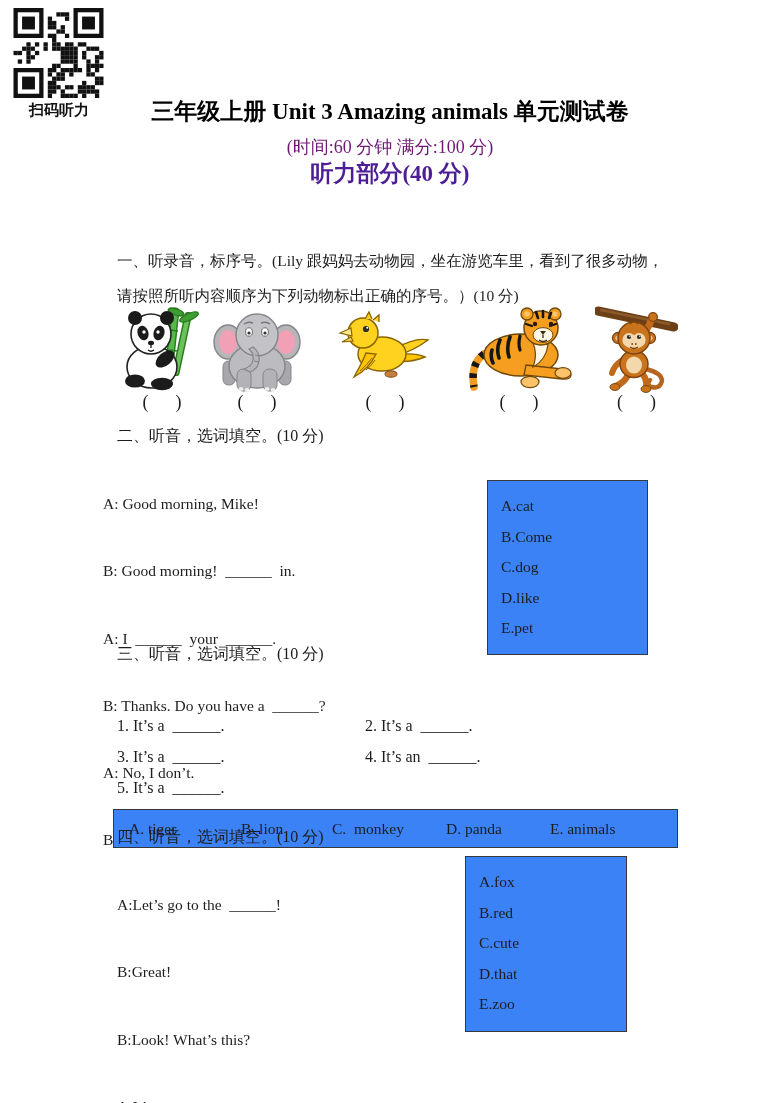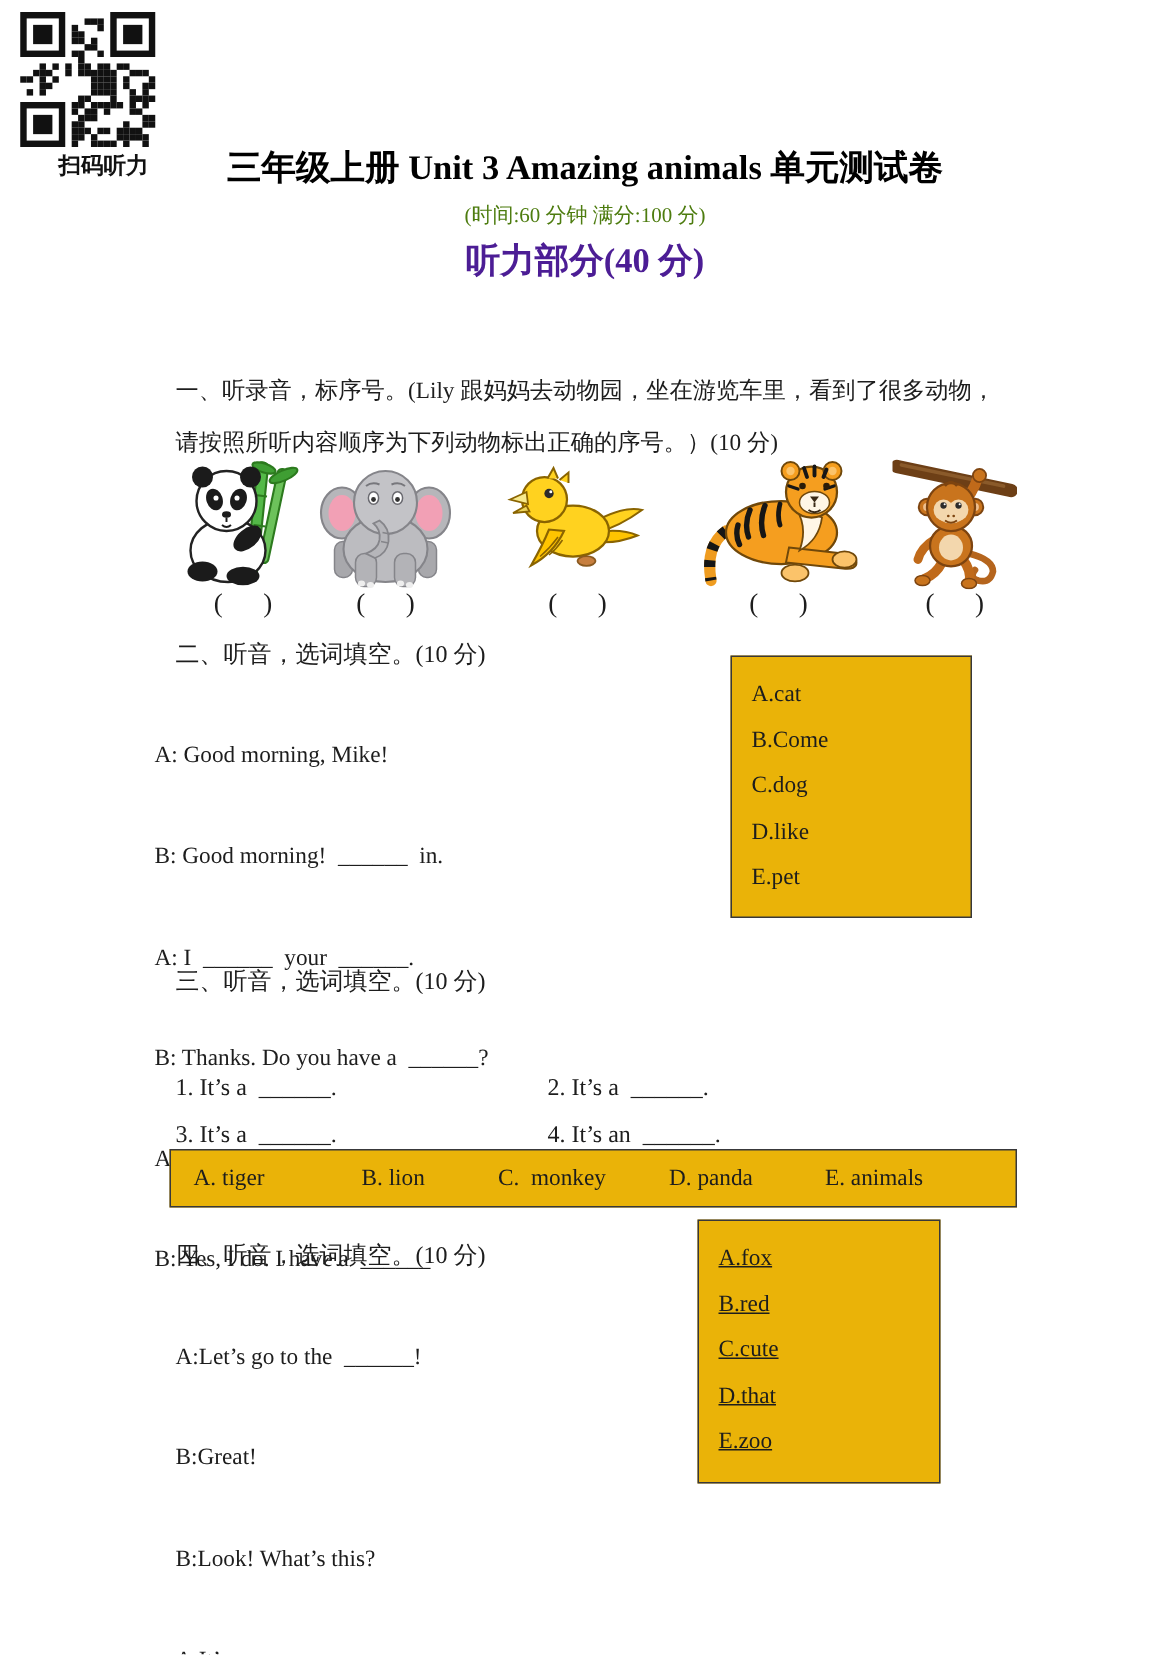--- a/index.html
+++ b/index.html
@@ -4,38 +4,39 @@
 <style>
   html,body{margin:0;padding:0;background:#ffffff;}
   .page{
     position:relative;width:780px;height:1103px;background:#ffffff;
     font-family:"Liberation Serif","DejaVu Serif",serif;color:#1d1d1d;
     overflow:hidden;
   }
   
   .qr-svg{position:absolute;left:12px;top:8px;width:93px;height:90px;}
   .qr-label{
-    position:absolute;left:18px;top:101px;width:102px;text-align:center;
+    position:absolute;left:8px;top:101px;width:102px;text-align:center;
     font-family:"Liberation Sans","DejaVu Sans",sans-serif;font-weight:700;font-size:15px;color:#111;
   }
   .title{position:absolute;left:0;right:0;top:96px;text-align:center;font-weight:700;font-size:23px;color:#000;}
-  .subtitle{position:absolute;left:0;right:0;top:135px;text-align:center;font-size:14px;color:#4d7c0f;}
+  .subtitle{position:absolute;left:0;right:0;top:135px;text-align:center;font-size:18px;color:#701a75;}
   .part-heading{position:absolute;left:0;right:0;top:158px;text-align:center;font-weight:700;font-size:23px;color:#4c1d95;}
   
   .s1-para{position:absolute;left:117px;top:243px;width:556px;font-size:15.5px;line-height:35px;}
   .s1-para span{display:block;white-space:pre;}
   .animal{position:absolute;}
   .slot{position:absolute;top:392px;text-align:center;font-size:18px;white-space:pre;}
   
   .sec-heading{position:absolute;font-size:16px;white-space:pre;}
   .dlg{position:absolute;font-size:15.5px;white-space:pre;}
   .dlg div{height:31.3px;line-height:31.3px;}
   .wordbox{
-    position:absolute;border:1.5px solid #38383a;background:#eab308;
+    position:absolute;border:1.5px solid #38383a;background:#3b82f6;
     font-size:15.5px;
+    margin-top:43px;
   }
   .wordbox.vert{padding:10px 0 0 13px;}
   .wordbox.vert div{height:30.6px;line-height:30.6px;white-space:pre;}
   .box2 .opt{position:absolute;top:0;height:37px;line-height:37px;white-space:pre;font-size:15.5px;}
   .s3-grid{
     position:absolute;left:117px;top:674px;width:430px;
     display:grid;grid-template-columns:248px 1fr;
     font-size:16px;line-height:31px;white-space:pre;margin-top:36px;
   }
 </style>
@@ -344,21 +345,21 @@
   </div>
 
   <div class="sec-heading" style="left:117px;top:827px;">四、听音，选词填空。(10 分)</div>
   <div class="dlg" style="left:117px;top:853px;">
     <div>A:Let’s go to the  ______!</div>
     <div>B:Great!</div>
     <div>B:Look! What’s this?</div>
     <div>A:It’s a  ______.</div>
     
   </div>
-  <div class="wordbox vert" style="left:465px;top:813px;width:147px;height:164px;text-decoration:underline;">
+  <div class="wordbox vert" style="left:465px;top:813px;width:147px;height:164px;">
     <div>A.fox</div>
     <div>B.red</div>
     <div>C.cute</div>
     <div>D.that</div>
     <div>E.zoo</div>
   </div>
 
 </div>
 
 </body></html>

